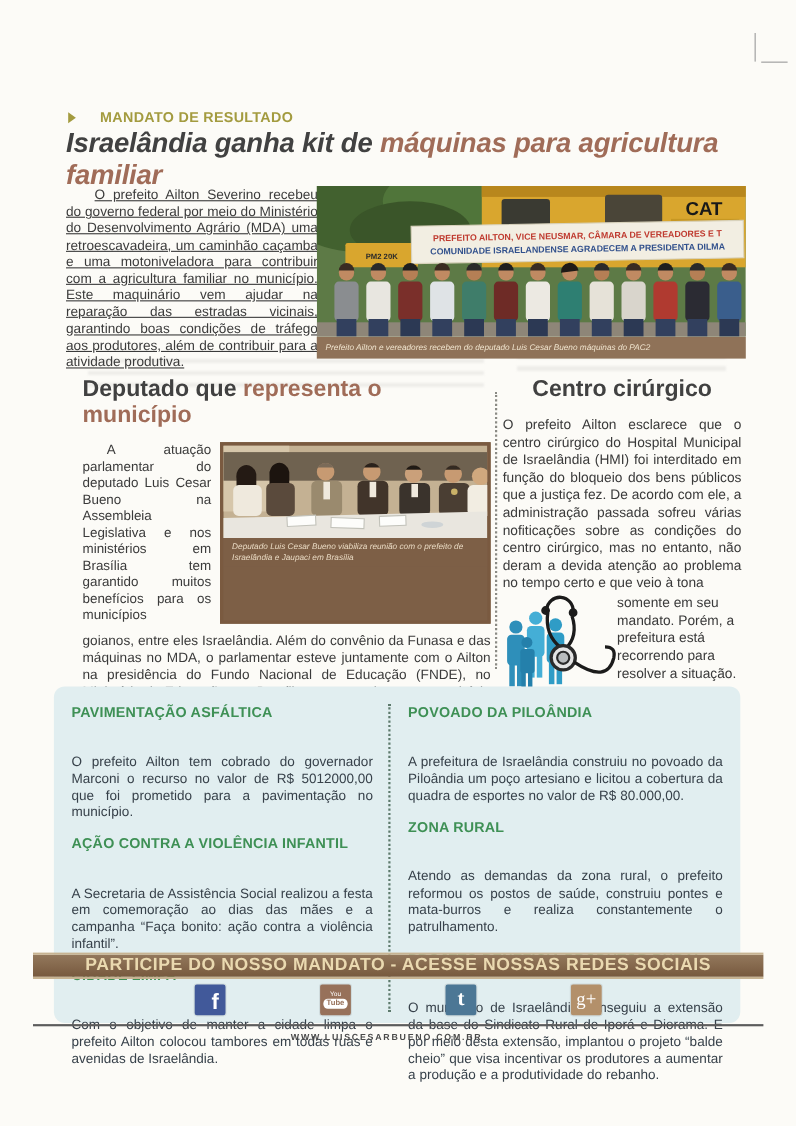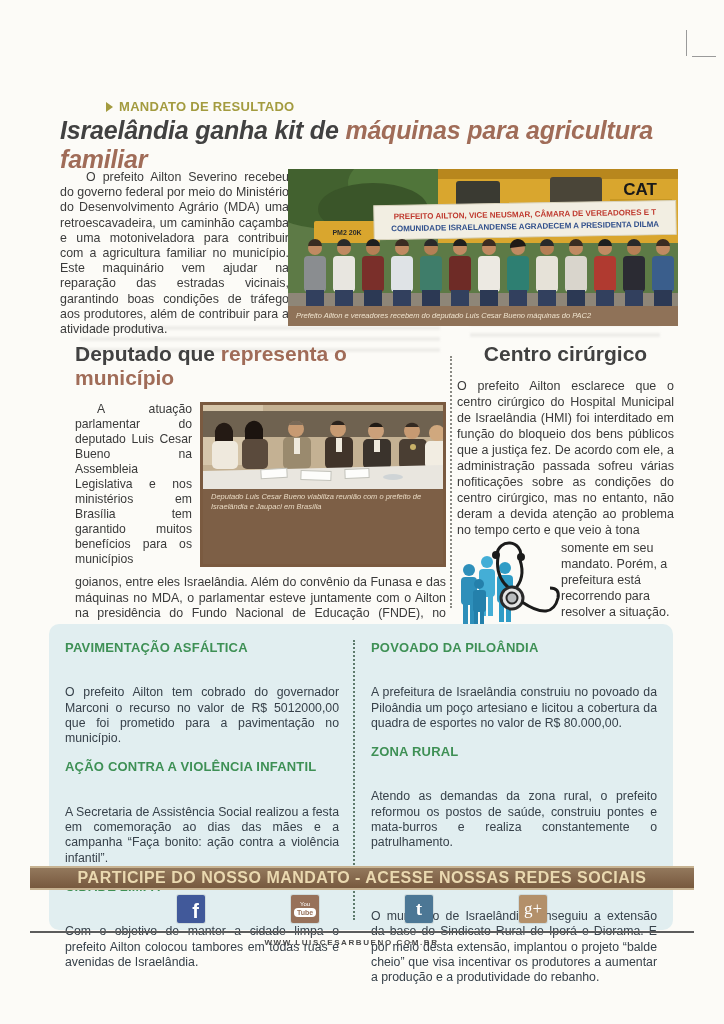--- a/index.html
+++ b/index.html
@@ -10,27 +10,27 @@
     font-family:"Liberation Sans", sans-serif; color:#3a3a3a;
   }
   
   .smudge { position:absolute; background:repeating-linear-gradient(180deg, rgba(120,120,125,.10) 0 4px, transparent 4px 11px); filter:blur(1px); pointer-events:none; }
   .smudge1 { left:80px; top:326px; width:360px; height:26px; }
   .smudge2 { left:470px; top:300px; width:190px; height:40px; }
   
   .crop-v { position:absolute; left:686px; top:30px; width:1px; height:26px; background:#9a9a9a; }
   .crop-h { position:absolute; left:692px; top:56px; width:24px; height:1px; background:#9a9a9a; }
 
-  .kicker { position:absolute; left:62px; top:99px; color:#a39b3f; font-weight:bold; font-size:13px; letter-spacing:.3px; display:flex; align-items:center; gap:6px;margin-left:44px; }
+  .kicker { position:absolute; left:62px; top:99px; color:#a39b3f; font-weight:bold; font-size:13px; letter-spacing:.3px; display:flex; align-items:center; gap:22px; }
   .kicker .tri { width:0; height:0; border-left:7px solid #a39b3f; border-top:5px solid transparent; border-bottom:5px solid transparent; }
 
   .headline { position:absolute; left:60px; top:116px; width:620px; font-size:25px; font-weight:bold; color:#414141; letter-spacing:-.2px;font-style:italic; }
   .accent { color:#a06c58; }
 
-  .art1-body { position:absolute; left:60px; top:170px; width:229px; font-size:12.4px; line-height:15.2px; text-align:justify; text-indent:26px; color:#3b3b3b; }
+  .art1-body { position:absolute; left:60px; top:170px; width:229px; font-size:12.4px; line-height:15.2px; text-align:justify; text-indent:26px; color:#3b3b3b;text-decoration:underline; }
 
   
   .photo1 { position:absolute; left:288px; top:169px; width:390px; }
   .photo1 svg { display:block; }
   .caption-bar { background:#8f7258; color:#efe3cd; font-style:italic; font-size:7.5px; padding:0 8px; line-height:20px; height:20px; overflow:hidden; }
 
   
   .sec2 { position:absolute; left:75px; top:342px; width:371px; }
   .sec2 h2, .sec3 h2 { font-size:21px; font-weight:bold; color:#414141; margin-bottom:12px; }
   .sec2-row { display:flex; gap:8px; }

